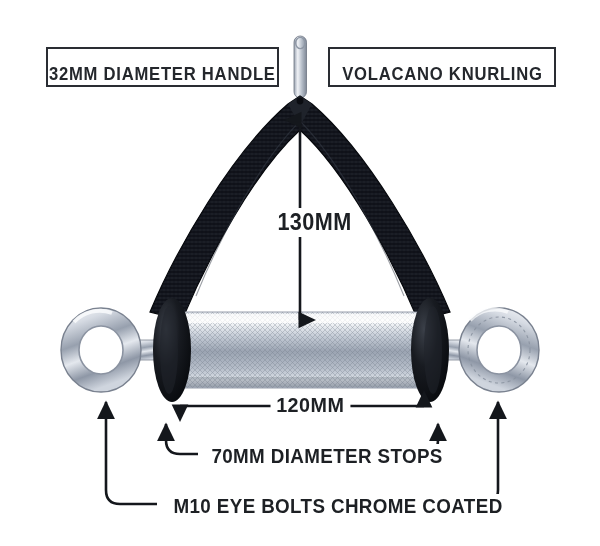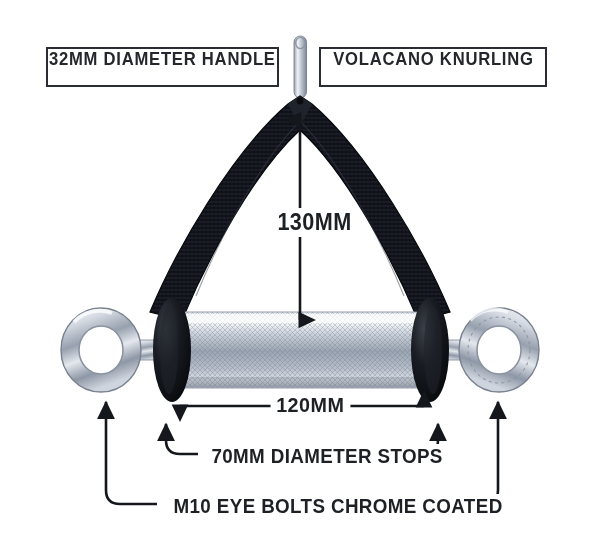--- a/index.html
+++ b/index.html
@@ -24,35 +24,35 @@
     width: 600px;
     height: 546px;
   }
   
   .feature-box {
     position: absolute;
     box-sizing: border-box;
     border: 2.5px solid #2a2d33;
     background: #ffffff;
     display: flex;
-    align-items: flex-start;
+    align-items: flex-end;
     justify-content: center;
     z-index: 40;
   }
   .feature-box .feature-text {
     font-family: "Liberation Sans Narrow", "Liberation Sans", sans-serif;
     font-size: 17.5px;
     font-weight: 700;
     letter-spacing: 0.8px;
     color: #24272c;
     white-space: nowrap;
     transform: scaleX(0.95);
   }
   #box-handle  { left: 46px;  top: 47px; width: 233px; height: 40px; }
-  #box-knurl   { left: 319px; top: 47px; width: 228px; height: 40px; }
+  #box-knurl   { left: 328px; top: 47px; width: 228px; height: 40px; }
 
   
   .dim-text {
     position: absolute;
     font-family: "Liberation Sans Narrow", "Liberation Sans", sans-serif;
     font-weight: 700;
     color: #1d2024;
     white-space: nowrap;
     background: #ffffff;
     z-index: 35;

